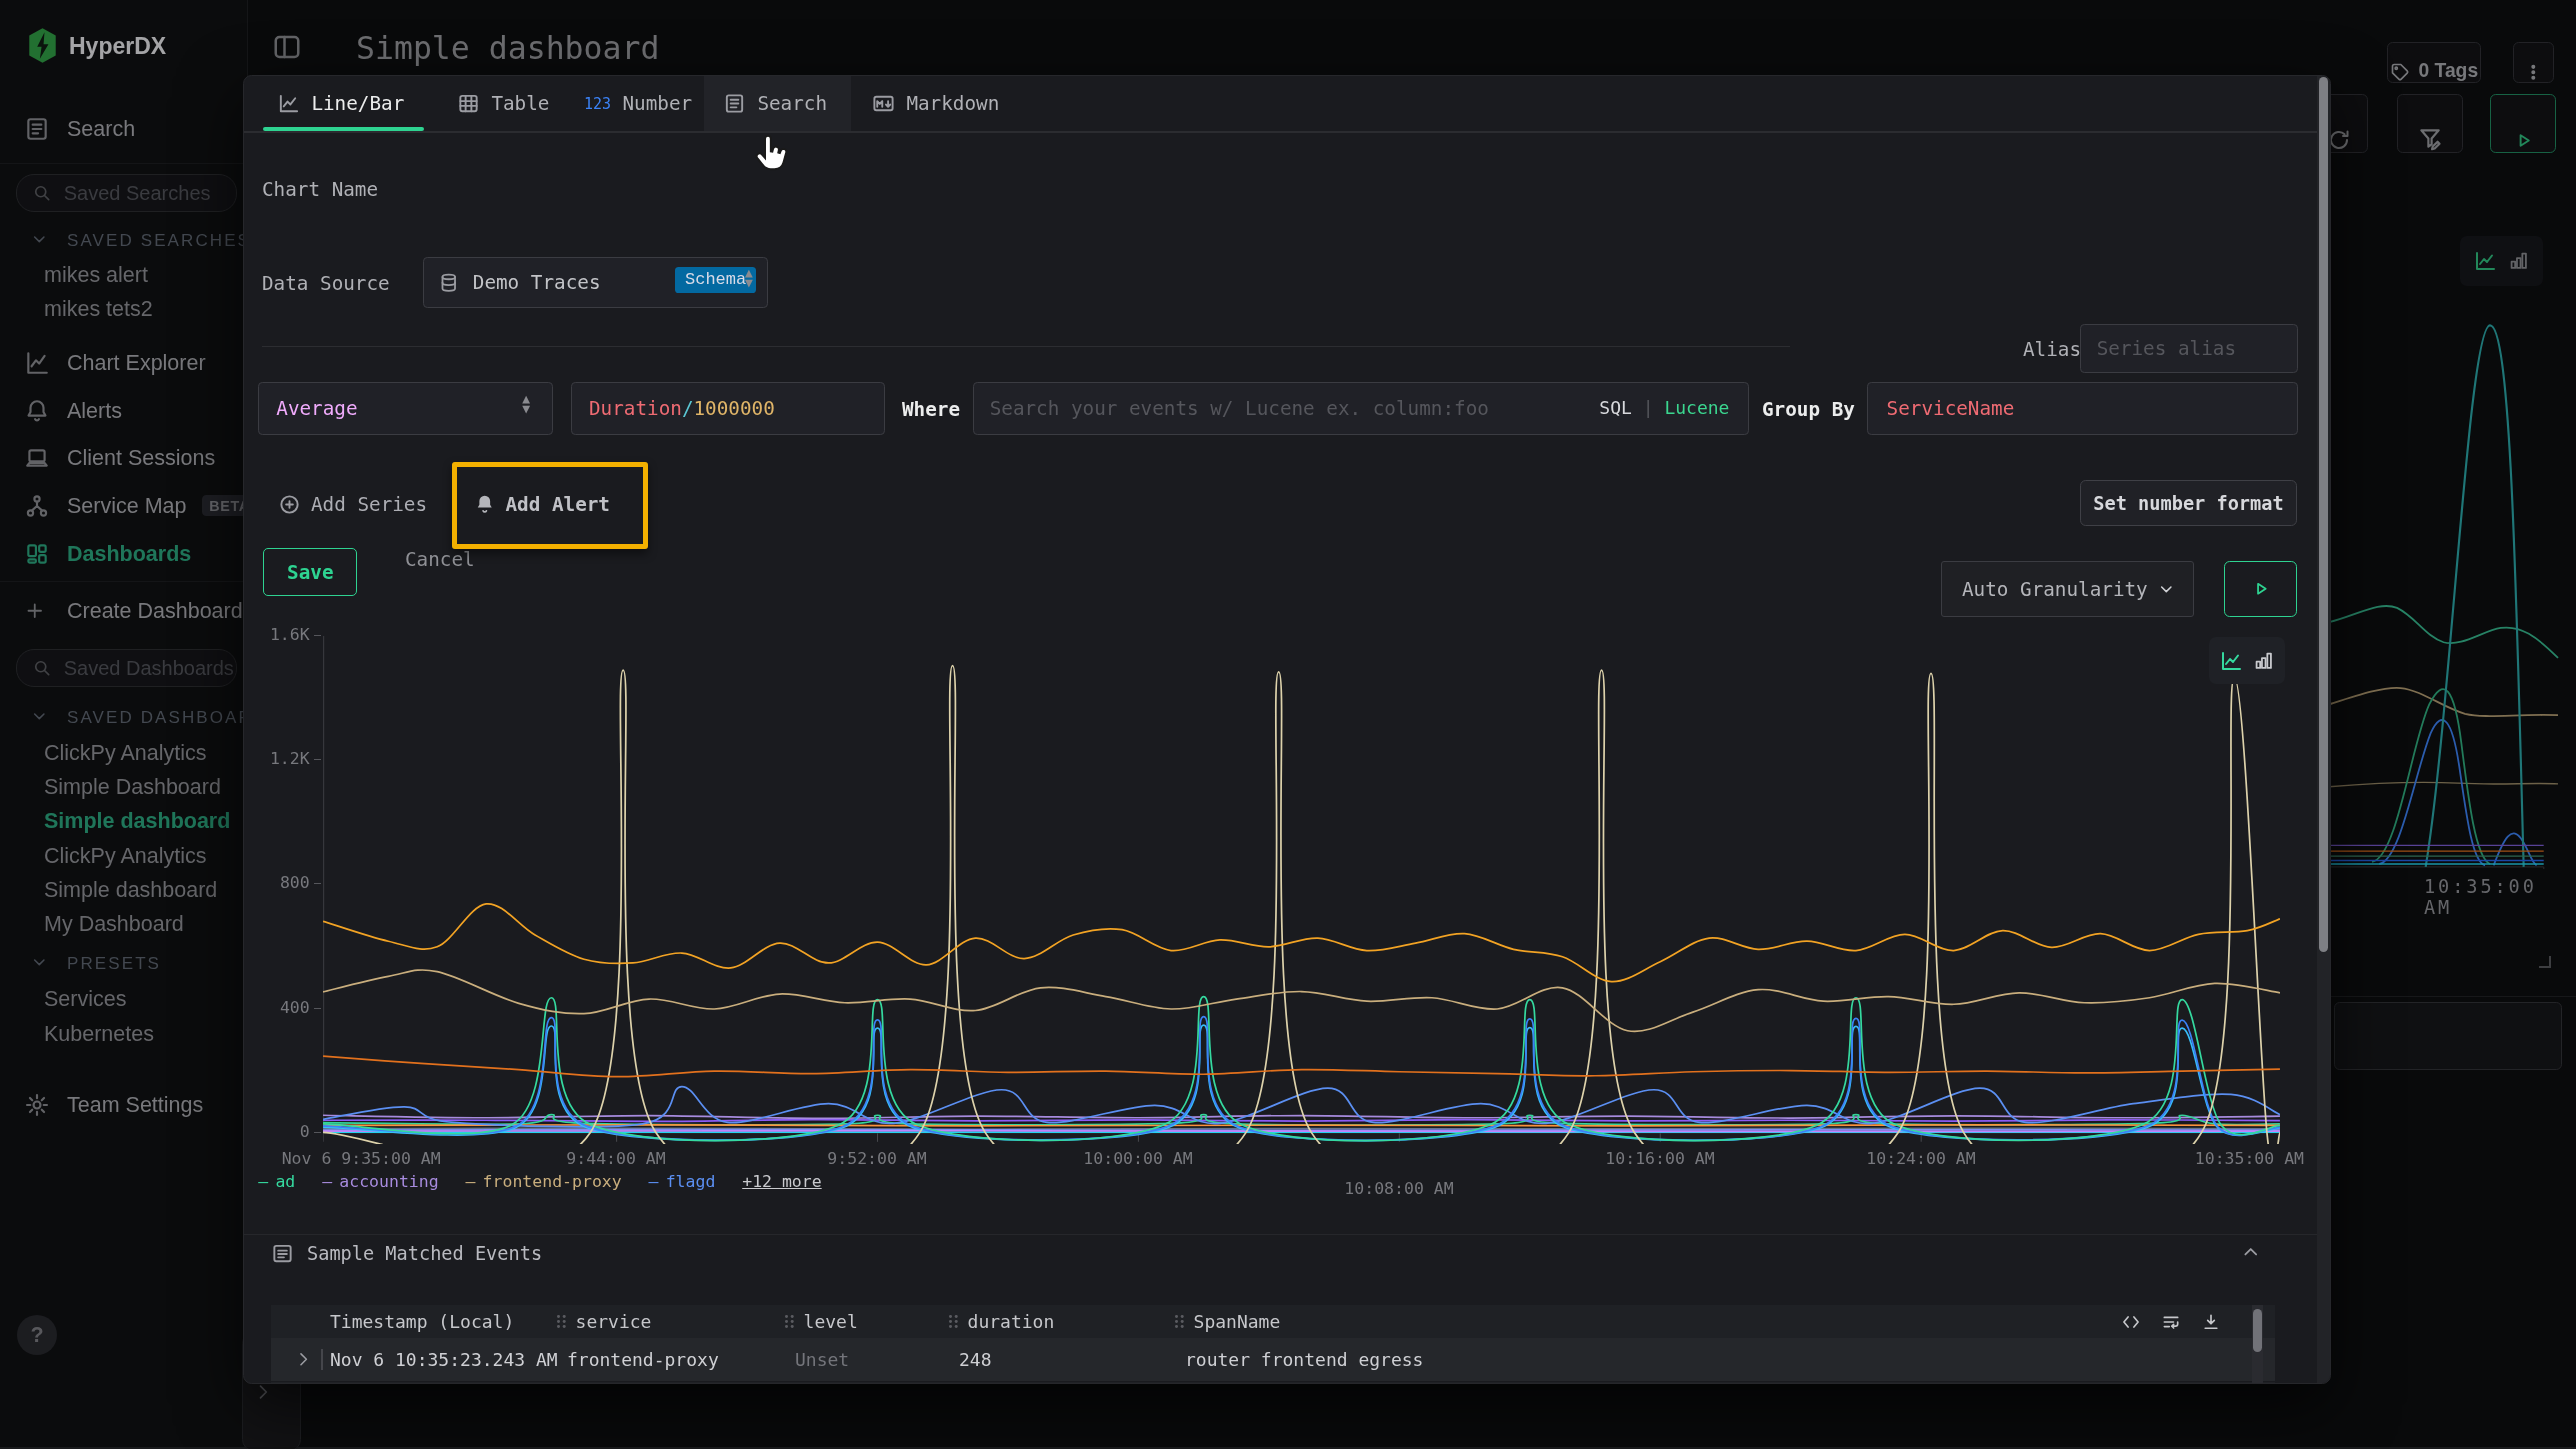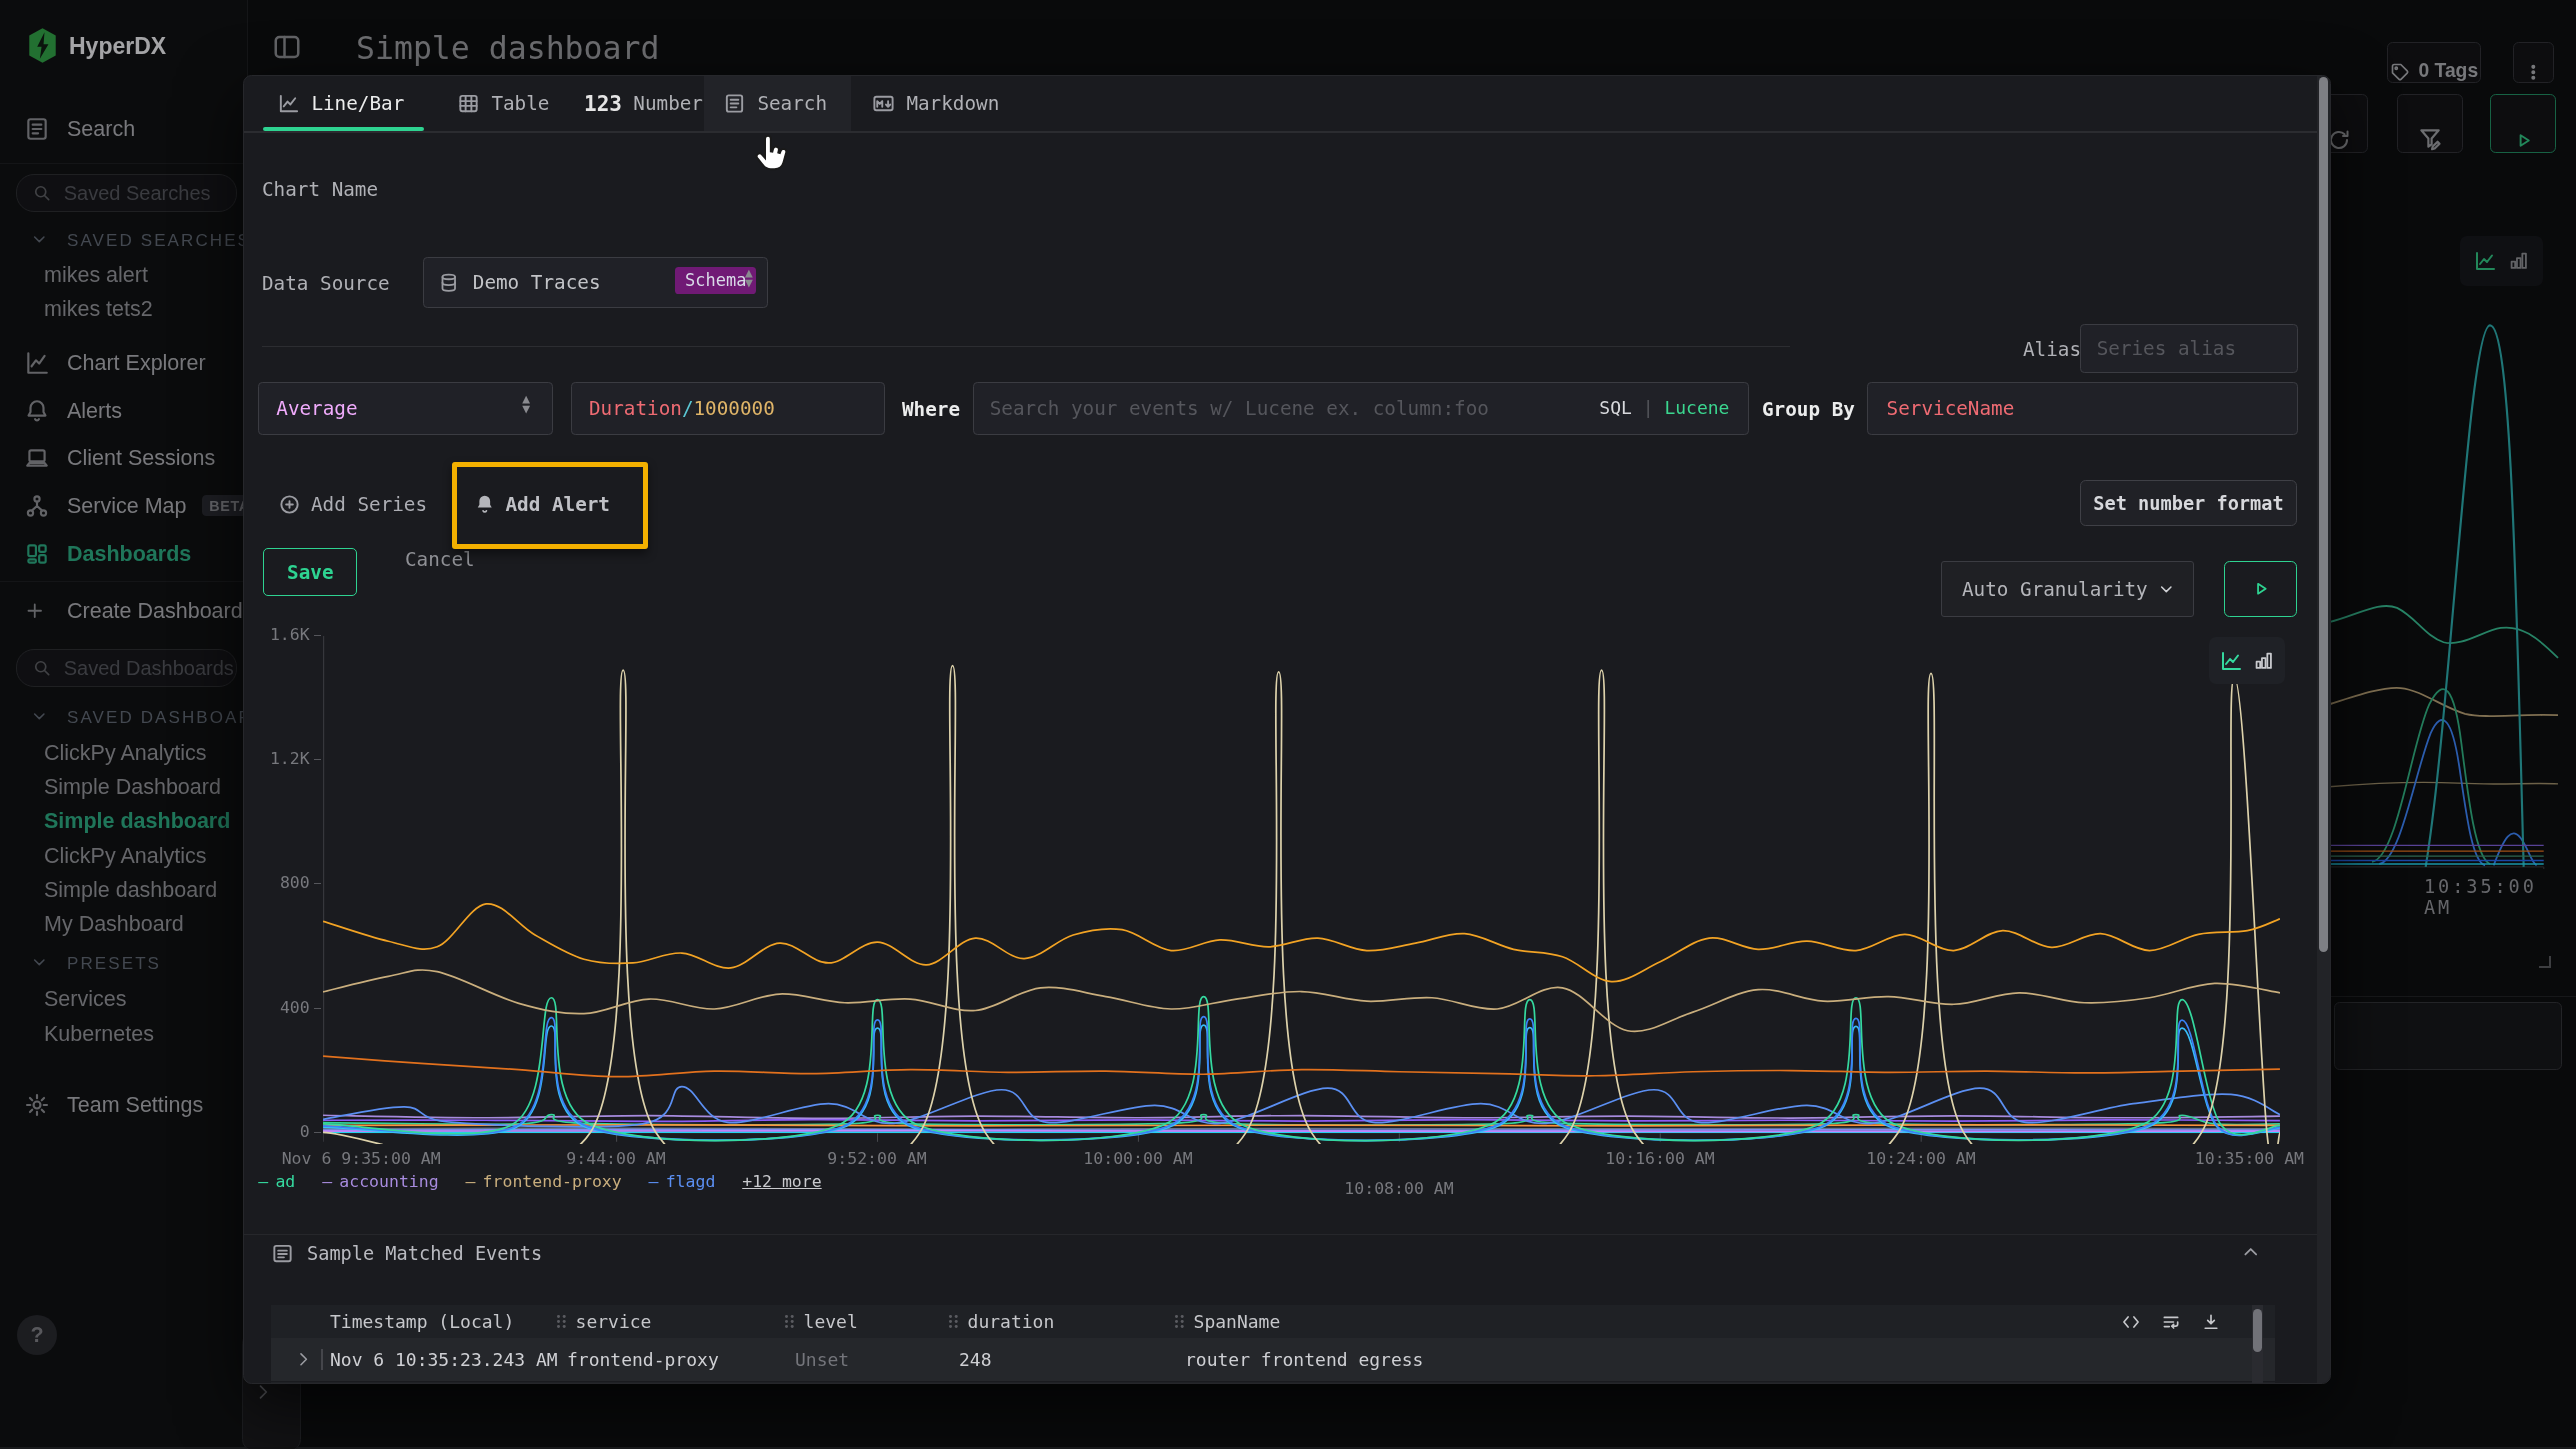--- a/index.html
+++ b/index.html
@@ -331,21 +331,21 @@
     <div class="tab" style="left:213px;">
       <span class="ic">
           <svg viewBox="0 0 24 24">
             <rect x="3.5" y="4" width="17" height="16" rx="2"></rect>
             <path d="M3.5 9.5h17M3.5 14.5h17M9 4v16M15 4v16"></path>
           </svg>
         </span>
       <span>Table</span>
     </div>
     <div class="tab" style="left:340px;">
-      <span style="font-size:21px;font-weight:bold;color:#e5e5e5;">123</span>
+      <span style="font-size:15px;font-weight:normal;color:#3b82f6;">123</span>
       <span>Number</span>
     </div>
     <div class="tab" style="left:479px;">
       <span class="ic">
           <svg viewBox="0 0 24 24">
             <rect x="4" y="3.5" width="16" height="17" rx="2"></rect>
             <path d="M8 8h8M8 12h8M8 16h6"></path>
           </svg>
         </span>
       <span>Search</span>
@@ -366,21 +366,21 @@
     <div class="lab" style="left:18px;top:196px;">Data Source</div>
     <div class="field" style="left:179px;top:181px;width:343px;height:49px;">
       <span class="ic" style="width:21.5px;height:21.5px;margin-left:14.3px;color:#9b9ca2;">
           <svg viewBox="0 0 24 24">
             <ellipse cx="12" cy="5.5" rx="7" ry="2.6"></ellipse>
             <path d="M5 5.5v13c0 1.5 3.1 2.6 7 2.6s7-1.1 7-2.6v-13"></path>
             <path d="M5 12c0 1.5 3.1 2.6 7 2.6s7-1.1 7-2.6"></path>
           </svg>
         </span>
       <span style="margin-left:13px;font-size:19.3px;color:#c3c4c8;white-space:nowrap;">Demo Traces</span>
-      <span style="position:absolute;left:251px;top:8.6px;background:#701a75;color:#d9dbe8;border-radius:3.6px;padding:3.6px 10px;font-size:17px;">Schema</span>
+      <span style="position:absolute;left:251px;top:8.6px;background:#0369a1;color:#d9dbe8;border-radius:3.6px;padding:3.6px 10px;font-size:17px;font-family:Liberation Mono, monospace;">Schema</span>
       <span class="updown" style="position:absolute;left:321px;top:10px;">
           <span>▲</span>
           <span>▼</span>
         </span>
     </div>
 
     <div class="m" style="left:18px;top:270px;width:1528px;height:1.4px;background:#2c2d31;"></div>
     <div class="lab" style="left:1779px;top:262px;">Alias</div>
     <div class="field" style="left:1836px;top:248px;width:216px;height:47px;">
       <input placeholder="Series alias" style="">

